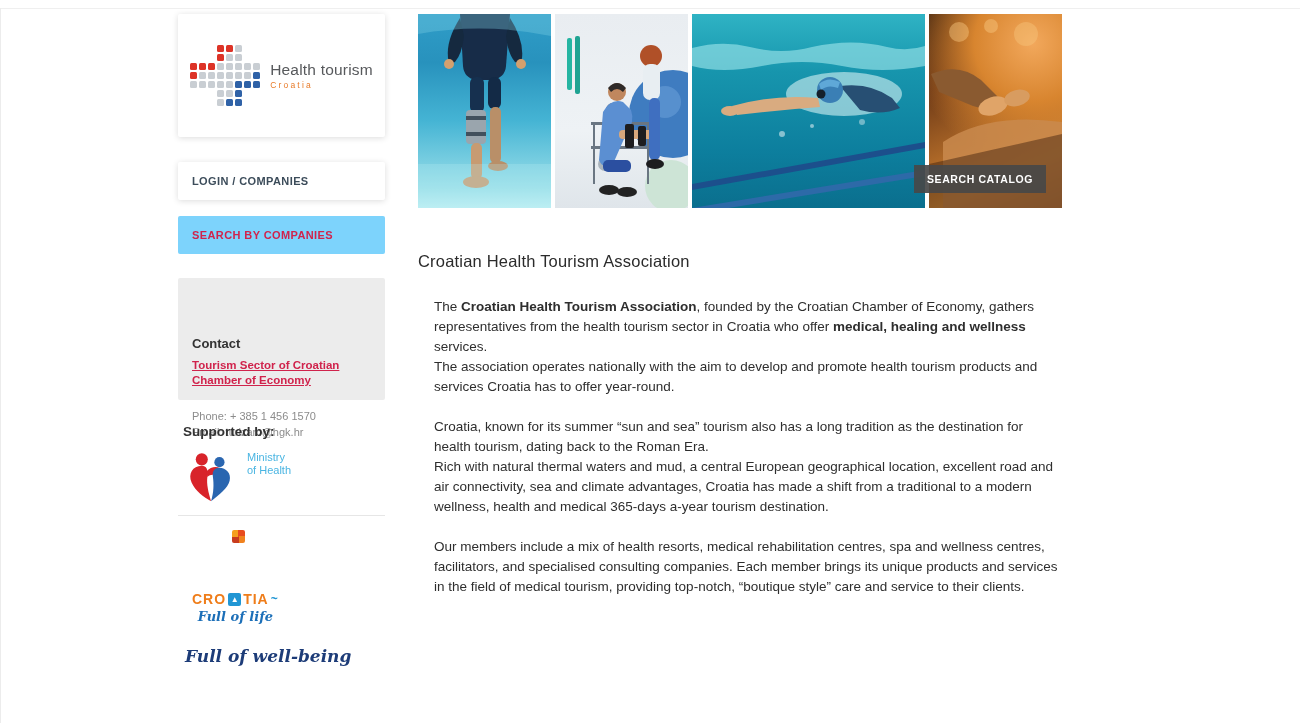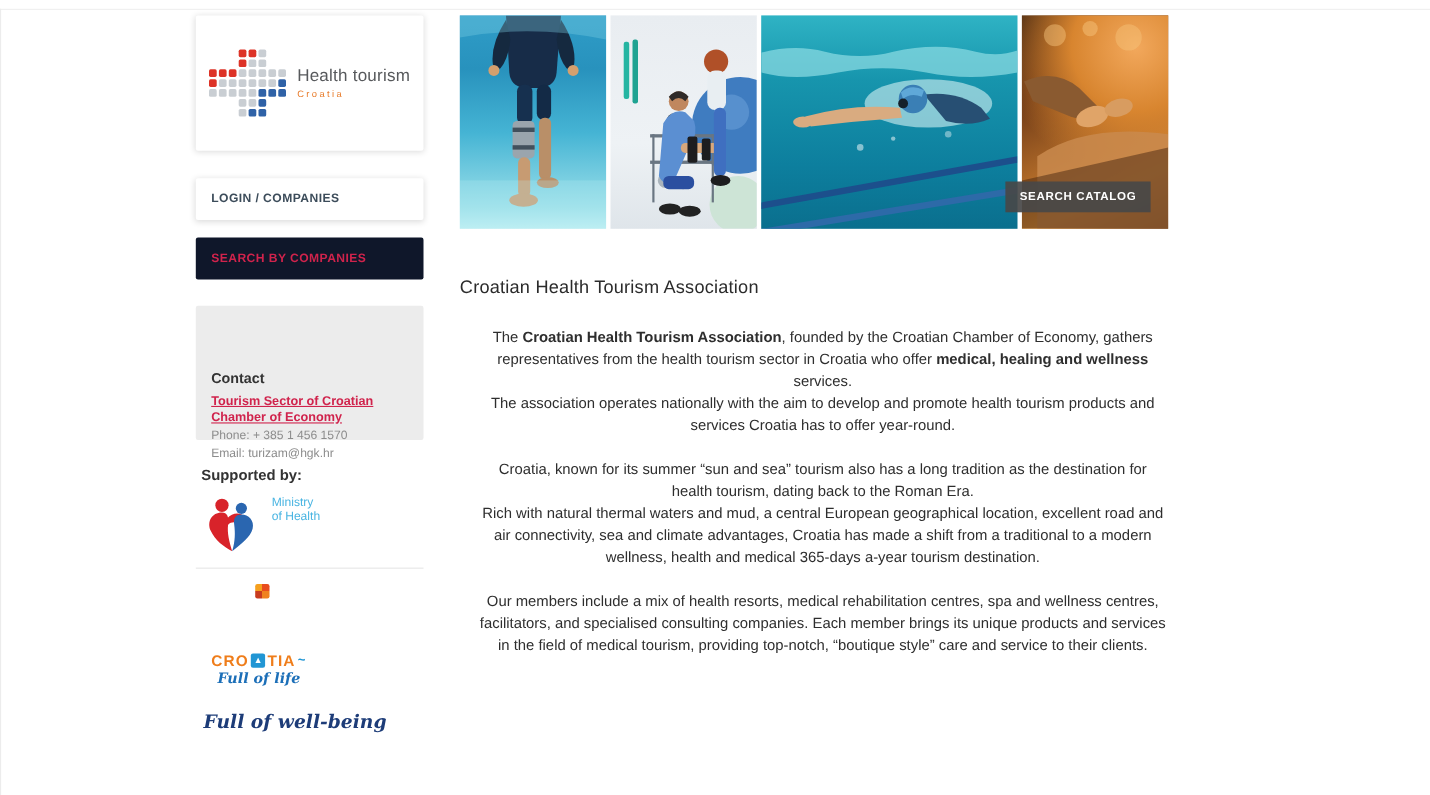--- a/index.html
+++ b/index.html
@@ -27,35 +27,35 @@
   .brand-text { line-height:1; }
   .brand-text .name { display:block; font-size:15.5px; color:#57595c; letter-spacing:0.2px; }
   .brand-text .country { display:block; margin-top:3px; font-size:8.5px; color:#e87b2a; letter-spacing:2.2px; }
 
   .side-btn {
     height:38px; display:flex; align-items:center; padding:0 14px;
     font-size:11px; font-weight:bold; letter-spacing:0.4px; cursor:pointer;
     border-radius:2px;
   }
   .login-btn { margin-top:25px; background:#fff; box-shadow:0 1px 6px rgba(0,0,0,0.14); color:#3c4c5a; }
-  .gray-btn  { background:#0f172a; color:#d0234c; }
+  .gray-btn  { background:#7dd3fc; color:#d0234c; }
   .btn-companies { margin-top:16px; }
   .btn-products  { margin-top:14px; }
 
   .contact-card {
     margin-top:24px; height:122px; background:#ececec; border-radius:2px;
     padding:14px 14px 0 14px;
   }
   .contact-title { font-size:13px; font-weight:bold; color:#333;margin-top:44px; }
   .contact-link {
     display:inline-block; margin-top:7px; font-size:11.5px; line-height:15px;
     color:#d0234c; text-decoration:underline; font-weight:bold; cursor:pointer;
   }
   .contact-phone, .contact-email { font-size:11px; color:#8c8c8c; line-height:16px; }
-  .contact-phone { margin-top:0; }
+  .contact-phone { margin-top:20px; }
 
   .supported-by { margin-top:24px; padding-left:5px; font-size:13.5px; font-weight:bold; color:#333; }
 
   .ministry-row { margin-top:12px; padding-left:8px; display:flex; align-items:flex-start; gap:9px; cursor:pointer; width:fit-content; }
   .ministry-label { font-size:11px; line-height:13px; color:#4ab5e2; }
 
   .side-divider { margin-top:8px; height:1px; background:#e6e6e6; }
 
   .croatia-logo { margin-top:14px; margin-left:14px; width:fit-content; display:flex; flex-direction:column; align-items:center; cursor:pointer; }
   .mosaic {
@@ -90,21 +90,21 @@
   .search-catalog {
     position:absolute; right:16px; bottom:15px; z-index:3;
     background:rgba(72,72,72,0.92); color:#fff;
     font-size:10.5px; font-weight:bold; letter-spacing:0.6px;
     padding:8px 13px; cursor:pointer; border:none;
   }
 
   .page-title { margin-top:44px; font-size:16.5px; font-weight:normal; color:#2b2b2b; letter-spacing:0.2px; }
 
   .paragraphs { margin-top:26px; font-size:13.5px; line-height:20px; color:#2e2e2e; }
-  .paragraphs p { margin:0 0 20px 16px;text-align:center; }
+  .paragraphs p { margin:0 0 20px 16px; }
   .paragraphs b { font-weight:bold; }
 </style>
 </head>
 <body>
 
 <div class="hairline"></div>
 <div class="left-edge"></div>
 
 <div class="sidebar">
 

